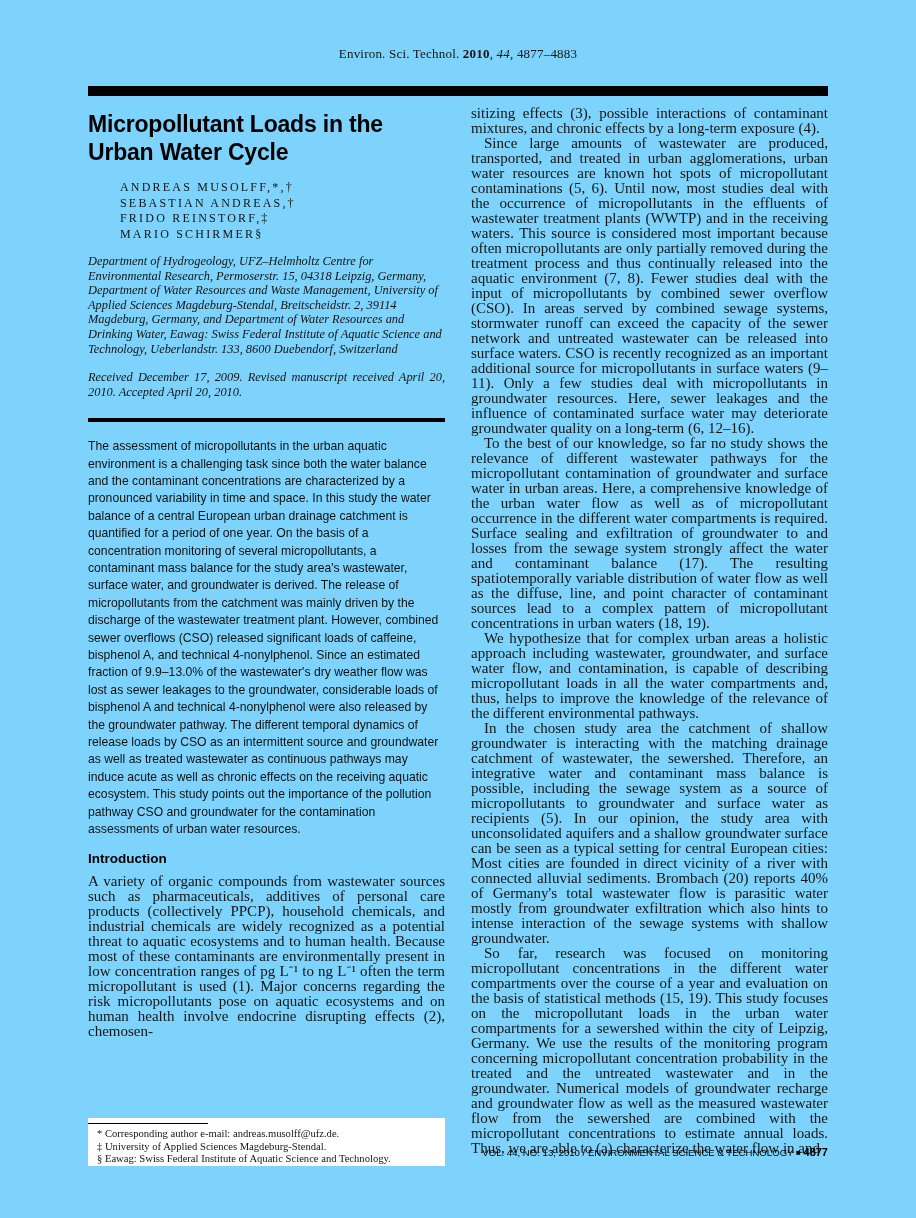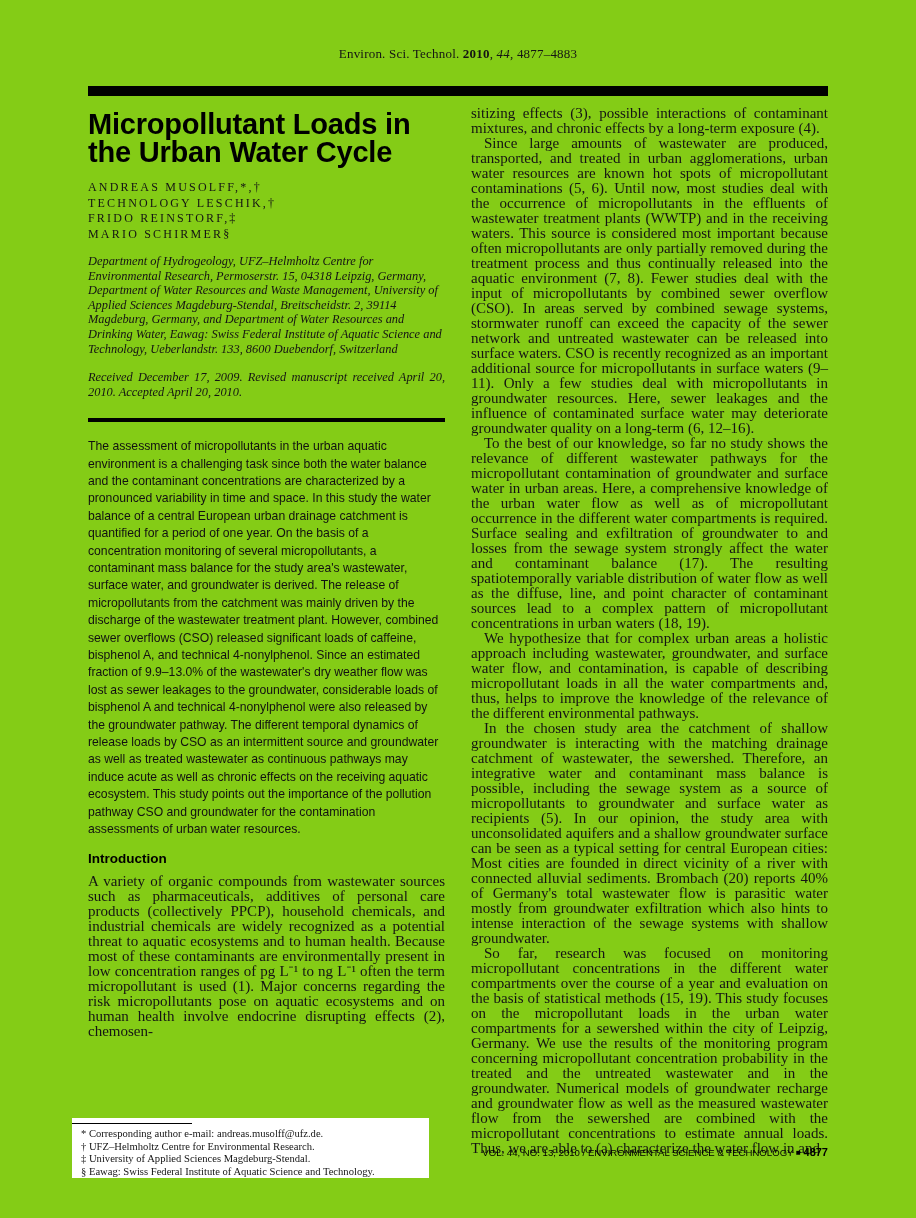--- a/index.html
+++ b/index.html
@@ -1,21 +1,21 @@
 <!DOCTYPE html>
 <html><head>
 <meta charset="utf-8">
 <style>
   * { box-sizing: border-box; }
   html, body { margin: 0; padding: 0; background: #ffffff; }
   .page {
     position: relative;
     width: 916px;
     height: 1218px;
-    background: #84cc16;
+    background: #7dd3fc;
     color: #141414;
     font-family: "Liberation Serif", serif;
     overflow: hidden;
   }
   .journal-header {
     position: absolute;
     top: 46px; left: 0;
     width: 100%;
     text-align: center;
     font-size: 13px;
@@ -35,31 +35,32 @@
     width: 740px;
     display: flex;
     gap: 26px;
   }
   .col { width: 357px; }
 
   h1.title {
     margin: 4px 0 14px 0;
     font-family: "Liberation Sans", sans-serif;
     font-weight: bold;
-    font-size: 29px;
+    font-size: 23px;
     line-height: 28px;
     letter-spacing: -0.2px;
     color: #000;
   }
   .authors { margin: 0 0 12px 0; }
   .author-line {
     font-size: 12px;
     line-height: 15.5px;
     letter-spacing: 2.2px;
     white-space: nowrap;
+    margin-left: 32px;
   }
   .affiliation {
     margin: 0 0 14px 0;
     font-style: italic;
     font-size: 12.4px;
     line-height: 14.6px;
   }
   .received {
     margin: 0 0 18px 0;
     font-style: italic;
@@ -89,21 +90,21 @@
   p.body {
     margin: 0;
     font-size: 15px;
     line-height: 15px;
     text-align: justify;
   }
   p.body.indent { text-indent: 13px; }
 
   .footnotes {
     position: absolute;
-    top: 1118px; left: 72px;
+    top: 1118px; left: 88px;
     width: 357px;
     background: #ffffff;
     padding-top: 5px;
   }
   .fn-rule {
     width: 120px;
     height: 1px;
     background: #000;
     margin-bottom: 4px;
   }
@@ -145,21 +146,21 @@
 
   <div class="black-bar"></div>
 
   <div class="columns">
 
     <div class="col">
       <h1 class="title">Micropollutant Loads in the Urban Water Cycle</h1>
 
       <div class="authors">
         <div class="author-line">ANDREAS MUSOLFF,*,†</div>
-        <div class="author-line">TECHNOLOGY LESCHIK,†</div>
+        <div class="author-line">SEBASTIAN ANDREAS,†</div>
         <div class="author-line">FRIDO REINSTORF,‡</div>
         <div class="author-line">MARIO SCHIRMER§</div>
       </div>
 
       <p class="affiliation">Department of Hydrogeology, UFZ–Helmholtz Centre for Environmental Research, Permoserstr. 15, 04318 Leipzig, Germany, Department of Water Resources and Waste Management, University of Applied Sciences Magdeburg-Stendal, Breitscheidstr. 2, 39114 Magdeburg, Germany, and Department of Water Resources and Drinking Water, Eawag: Swiss Federal Institute of Aquatic Science and Technology, Ueberlandstr. 133, 8600 Duebendorf, Switzerland</p>
 
       <p class="received">Received December 17, 2009. Revised manuscript received April 20, 2010. Accepted April 20, 2010.</p>
 
       <div class="abstract-rule"></div>
 
@@ -177,21 +178,20 @@
       <p class="body indent">We hypothesize that for complex urban areas a holistic approach including wastewater, groundwater, and surface water flow, and contamination, is capable of describing micropollutant loads in all the water compartments and, thus, helps to improve the knowledge of the relevance of the different environmental pathways.</p>
       <p class="body indent">In the chosen study area the catchment of shallow groundwater is interacting with the matching drainage catchment of wastewater, the sewershed. Therefore, an integrative water and contaminant mass balance is possible, including the sewage system as a source of micropollutants to groundwater and surface water as recipients (5). In our opinion, the study area with unconsolidated aquifers and a shallow groundwater surface can be seen as a typical setting for central European cities: Most cities are founded in direct vicinity of a river with connected alluvial sediments. Brombach (20) reports 40% of Germany's total wastewater flow is parasitic water mostly from groundwater exfiltration which also hints to intense interaction of the sewage systems with shallow groundwater.</p>
       <p class="body indent">So far, research was focused on monitoring micropollutant concentrations in the different water compartments over the course of a year and evaluation on the basis of statistical methods (15, 19). This study focuses on the micropollutant loads in the urban water compartments for a sewershed within the city of Leipzig, Germany. We use the results of the monitoring program concerning micropollutant concentration probability in the treated and the untreated wastewater and in the groundwater. Numerical models of groundwater recharge and groundwater flow as well as the measured wastewater flow from the sewershed are combined with the micropollutant concentrations to estimate annual loads. Thus, we are able to (a) characterize the water flow in and</p>
     </div>
 
   </div>
 
   <div class="footnotes">
     <div class="fn-rule"></div>
     <div class="footnote">* Corresponding author e-mail: andreas.musolff@ufz.de.</div>
-    <div class="footnote">† UFZ–Helmholtz Centre for Environmental Research.</div>
     <div class="footnote">‡ University of Applied Sciences Magdeburg-Stendal.</div>
     <div class="footnote">§ Eawag: Swiss Federal Institute of Aquatic Science and Technology.</div>
   </div>
 
   <div class="footer-left">
     <div>
       <span class="doi">10.1021/es903823a</span><span>© 2010 American Chemical Society</span>
     </div>
     <div>Published on Web 05/28/2010</div>
   </div>

